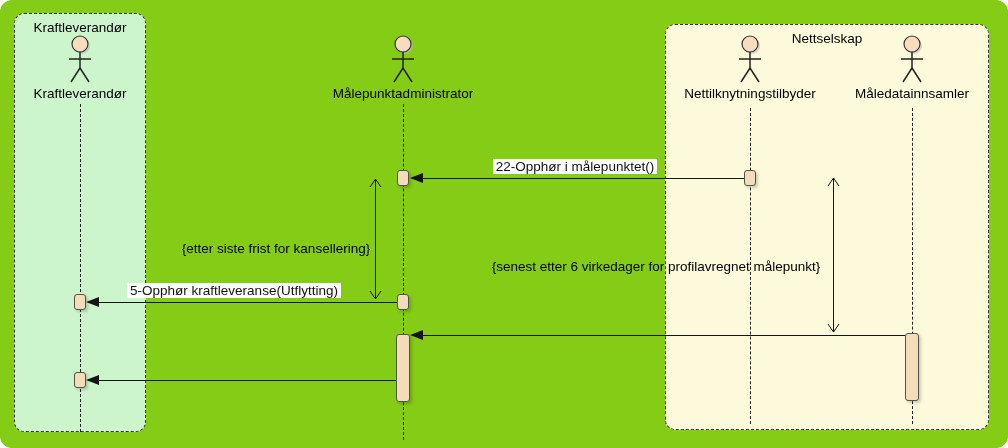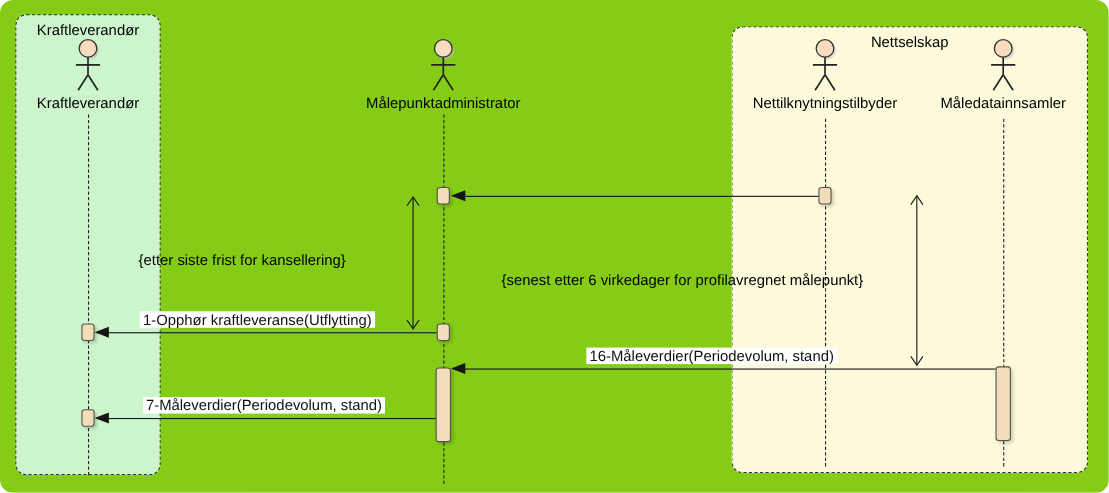--- a/index.html
+++ b/index.html
@@ -15,21 +15,21 @@
   .actor{position:absolute;width:44px;height:50px;}
   .actor-name{position:absolute;width:220px;text-align:center;font-size:13.5px;color:#000;white-space:nowrap;}
   .lifeline{position:absolute;width:0;border-left:1px dashed #222;}
   .activation{position:absolute;background:#f2dcb9;border:1px solid #55524a;border-radius:3px;
     box-sizing:border-box;box-shadow:2px 2px 3px rgba(0,0,0,0.18);}
   .msg-line{position:absolute;height:0;border-top:1px solid #151515;}
   .arrow-left{position:absolute;width:0;height:0;border-top:5px solid transparent;
     border-bottom:5px solid transparent;border-right:13px solid #151515;}
   .msg-label{position:absolute;width:300px;text-align:center;font-size:13.5px;white-space:nowrap;}
   .msg-label span{background:#fff;padding:0 3px;}
-  .constraint{position:absolute;font-size:13.5px;white-space:nowrap;color:#000;}
+  .constraint{position:absolute;text-align:center;font-size:13.5px;white-space:nowrap;color:#000;margin-top:12px;}
   .overlay-svg{position:absolute;left:0;top:0;pointer-events:none;}
 </style>
 </head>
 <body>
 
 <div id="canvas">
 
   <div class="lane lane-green">
     <div class="lane-title">Kraftleverandør</div>
   </div>
@@ -86,37 +86,36 @@
       <polyline points="370,187 375.5,179 381,187"></polyline>
       <polyline points="370,291 375.5,299 381,291"></polyline>
       <line x1="833.5" y1="178" x2="833.5" y2="332"></line>
       <polyline points="828,186 833.5,178 839,186"></polyline>
       <polyline points="828,324 833.5,332 839,324"></polyline>
     </g>
   </svg>
 
   <div class="msg-line" style="left:412px;top:178px;width:332px;"></div>
   <div class="arrow-left" style="left:410px;top:173px;"></div>
+  <div class="msg-label" style="left:425px;top:159px;"><span>22-Opphør i målepunktet()</span></div>
   <div class="activation" style="left:397px;top:170px;width:12px;height:16px;"></div>
   <div class="activation" style="left:744px;top:170px;width:12px;height:16px;"></div>
 
   <div class="constraint" style="left:126px;top:229px;width:300px;">{etter siste frist for kansellering}</div>
 
   <div class="constraint" style="left:456px;top:247px;width:400px;">{senest etter 6 virkedager for profilavregnet målepunkt}</div>
 
   <div class="msg-line" style="left:88px;top:302px;width:309px;"></div>
   <div class="arrow-left" style="left:86px;top:297px;"></div>
-  <div class="msg-label" style="left:84px;top:283px;"><span>1-Opphør kraftleveranse(Utflytting)</span></div>
+  <div class="msg-label" style="left:84px;top:283px;"><span>5-Opphør kraftleveranse(Utflytting)</span></div>
   <div class="activation" style="left:74px;top:294px;width:12px;height:16px;"></div>
   <div class="activation" style="left:397px;top:294px;width:12px;height:16px;"></div>
 
   <div class="msg-line" style="left:412px;top:335px;width:493px;"></div>
   <div class="arrow-left" style="left:410px;top:330px;"></div>
-  <div class="msg-label" style="left:497px;top:316px;"><span>16-Måleverdier(Periodevolum, stand)</span></div>
   <div class="activation" style="left:396px;top:334px;width:14px;height:68px;"></div>
   <div class="activation" style="left:905px;top:333px;width:14px;height:68px;"></div>
 
   <div class="msg-line" style="left:88px;top:380px;width:308px;"></div>
   <div class="arrow-left" style="left:86px;top:375px;"></div>
-  <div class="msg-label" style="left:90px;top:361px;"><span>7-Måleverdier(Periodevolum, stand)</span></div>
   <div class="activation" style="left:74px;top:372px;width:12px;height:16px;"></div>
 
 </div>
 
 </body></html>

